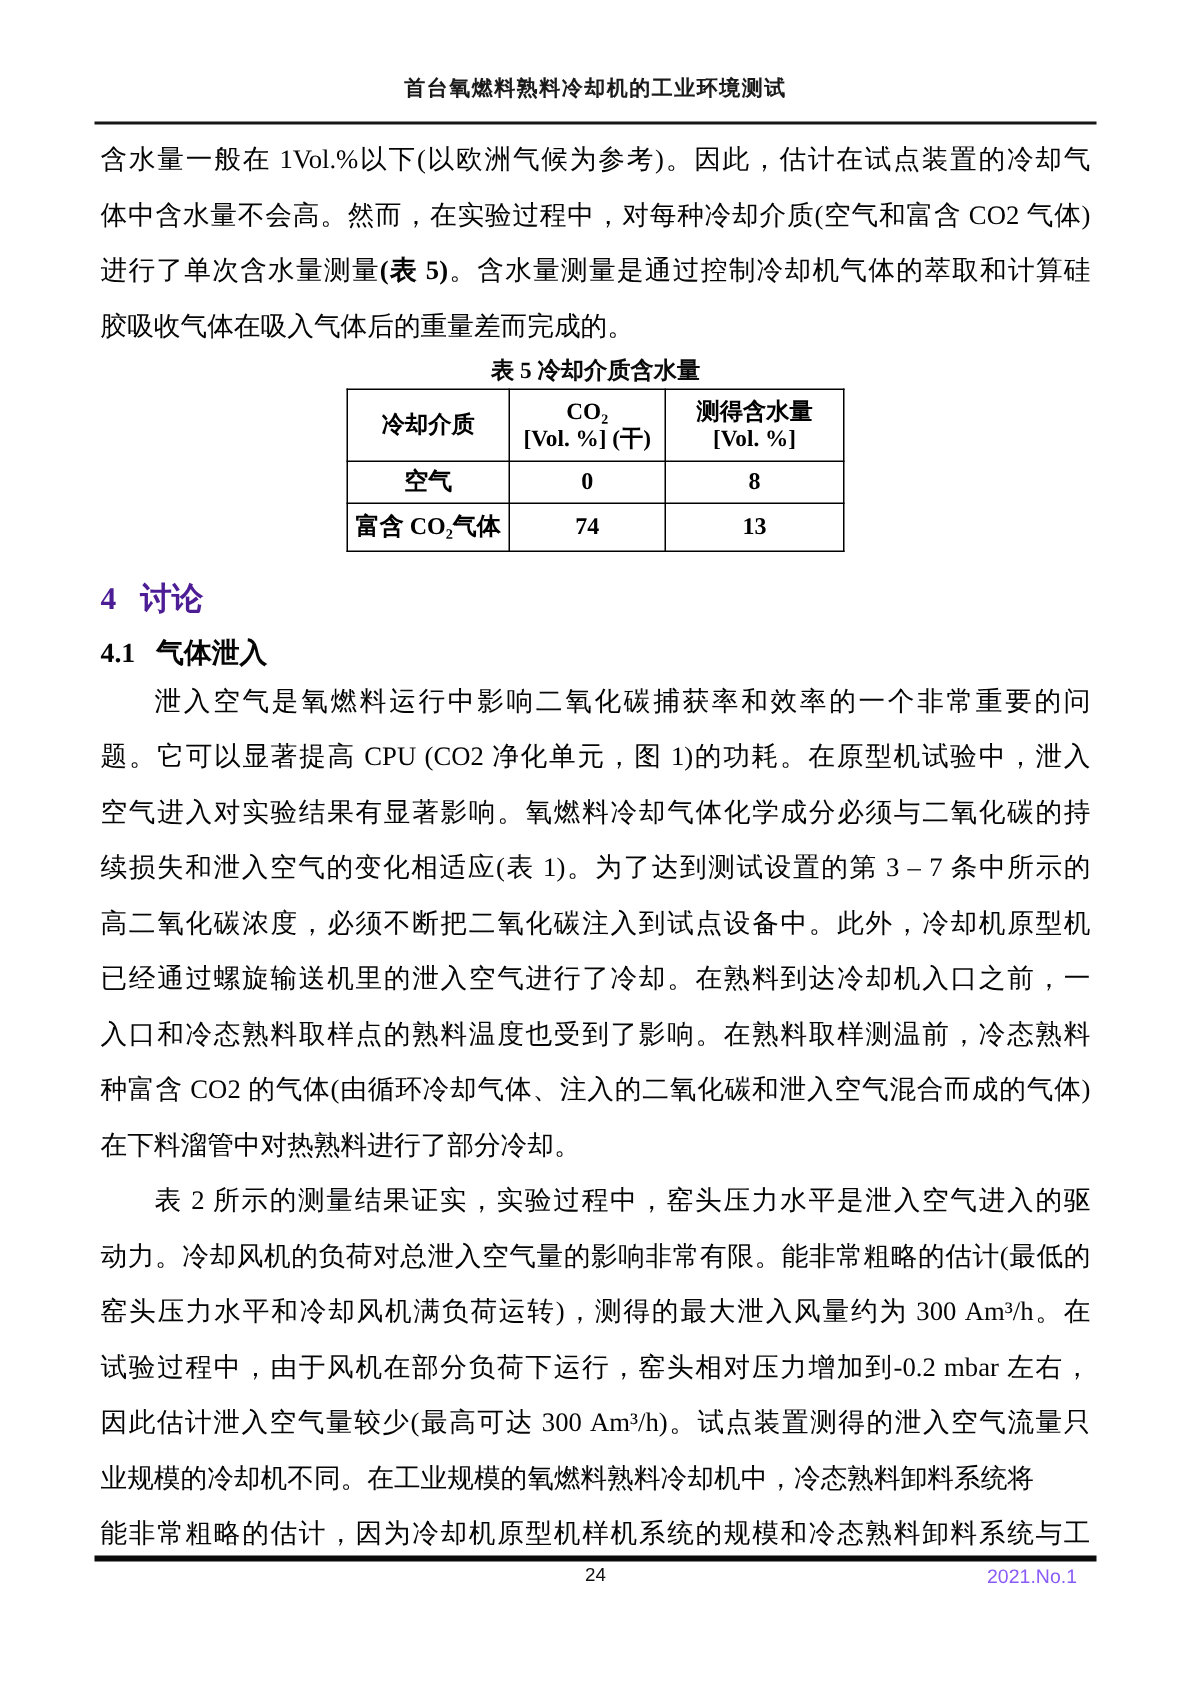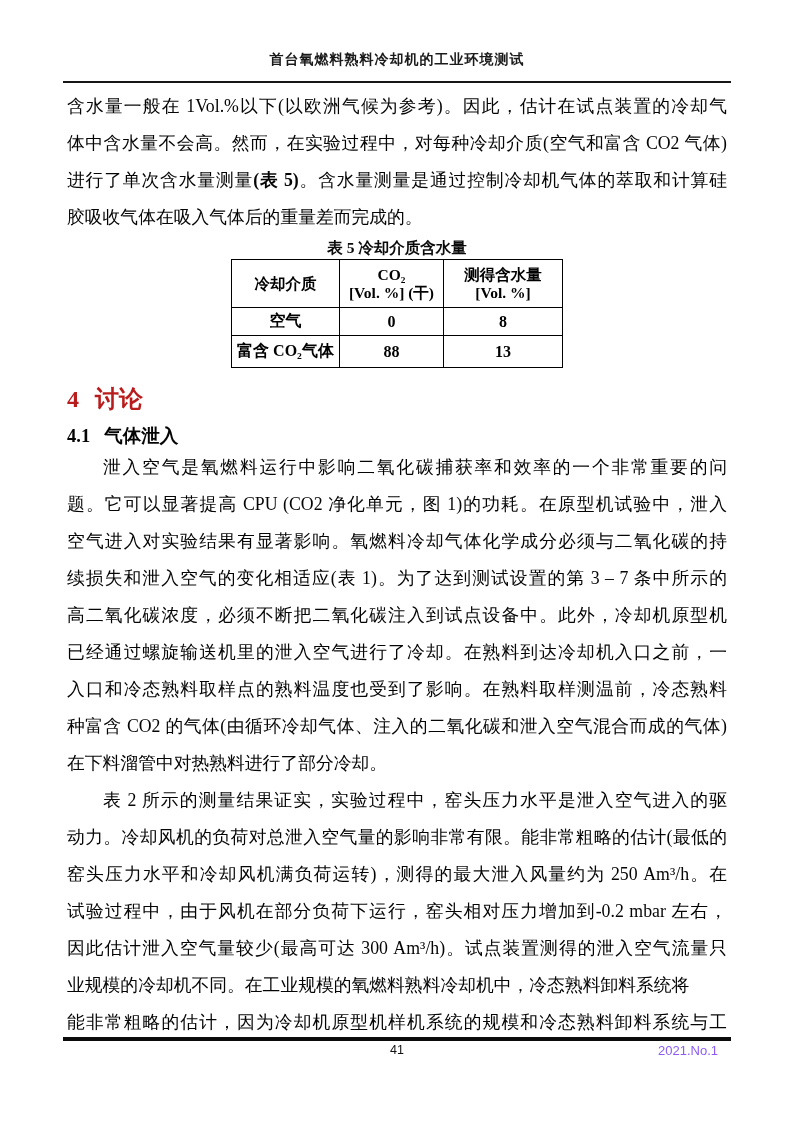--- a/index.html
+++ b/index.html
@@ -25,21 +25,21 @@
   table.media-table{
     border-collapse:collapse;margin:0 auto;table-layout:fixed;width:331px;padding-left:48px;
   }
   table.media-table th, table.media-table td{
     border:1.6px solid #000;text-align:center;vertical-align:middle;padding:0 2px;
   }
   table.media-table th{font-weight:bold;font-size:15.5px;line-height:18px;height:47px;}
   table.media-table td{font-size:16px;height:27px;font-weight:bold;}
   table.media-table tr.r2 td{height:31px;}
   .col1{width:108px;} .col2{width:104px;} .col3{width:119px;}
-  .h2{margin-top:18px;height:26px;line-height:26px;font-size:24px;font-weight:bold;color:#b91c1c;}
+  .h2{margin-top:18px;height:26px;line-height:26px;font-size:21px;font-weight:bold;color:#4c1d95;}
   .h2 .num{margin-right:16px;}
   .h3{margin-top:13px;height:22px;line-height:22px;font-size:18.5px;font-weight:bold;color:#050505;}
   .h3 .num{margin-right:14px;}
   .footer{position:absolute;left:63px;top:1037px;width:668px;}
   .footer-rule{border:none;border-top:4.5px solid #0b0b0b;margin:0;}
   .footer-row{position:relative;height:18px;margin-top:2px;font-family:"Liberation Sans","DejaVu Sans",sans-serif;}
   .page-number{position:absolute;left:0;right:0;text-align:center;font-size:12.5px;color:#111;}
   .issue-label{position:absolute;right:13px;top:0;font-size:13px;color:#8b5cf6;}
 </style>
 </head>
@@ -82,21 +82,21 @@
         </tr>
       </thead>
       <tbody>
         <tr class="r1">
           <td>空气</td>
           <td>0</td>
           <td>8</td>
         </tr>
         <tr class="r2">
           <td>富含 CO₂气体</td>
-          <td>88</td>
+          <td>74</td>
           <td>13</td>
         </tr>
       </tbody>
     </table>
 
     <div class="h2">
       <span class="num">4</span><span>讨论</span>
     </div>
 
     <div class="h3">
@@ -110,29 +110,29 @@
         <div class="tline">续损失和泄入空气的变化相适应(表 1)。为了达到测试设置的第 3 – 7 条中所示的</div>
         <div class="tline">高二氧化碳浓度，必须不断把二氧化碳注入到试点设备中。此外，冷却机原型机</div>
         <div class="tline">已经通过螺旋输送机里的泄入空气进行了冷却。在熟料到达冷却机入口之前，一</div>
         <div class="tline">入口和冷态熟料取样点的熟料温度也受到了影响。在熟料取样测温前，冷态熟料</div>
         <div class="tline">种富含 CO2 的气体(由循环冷却气体、注入的二氧化碳和泄入空气混合而成的气体)</div>
         <div class="tline pg-last">在下料溜管中对热熟料进行了部分冷却。</div>
       </div>
     <div class="para p3">
         <div class="tline first-indent">表 2 所示的测量结果证实，实验过程中，窑头压力水平是泄入空气进入的驱</div>
         <div class="tline">动力。冷却风机的负荷对总泄入空气量的影响非常有限。能非常粗略的估计(最低的</div>
-        <div class="tline">窑头压力水平和冷却风机满负荷运转)，测得的最大泄入风量约为 250 Am³/h。在</div>
+        <div class="tline">窑头压力水平和冷却风机满负荷运转)，测得的最大泄入风量约为 300 Am³/h。在</div>
         <div class="tline">试验过程中，由于风机在部分负荷下运行，窑头相对压力增加到-0.2 mbar 左右，</div>
         <div class="tline">因此估计泄入空气量较少(最高可达 300 Am³/h)。试点装置测得的泄入空气流量只</div>
         <div class="tline pg-last">业规模的冷却机不同。在工业规模的氧燃料熟料冷却机中，冷态熟料卸料系统将</div>
         <div class="tline">能非常粗略的估计，因为冷却机原型机样机系统的规模和冷态熟料卸料系统与工</div>
       </div>
 
   </div>
 
   <div class="footer">
     <hr class="footer-rule">
     <div class="footer-row">
-      <span class="page-number">41</span>
+      <span class="page-number">24</span>
       <span class="issue-label">2021.No.1</span>
     </div>
   </div>
 </div>
 
 </body></html>

